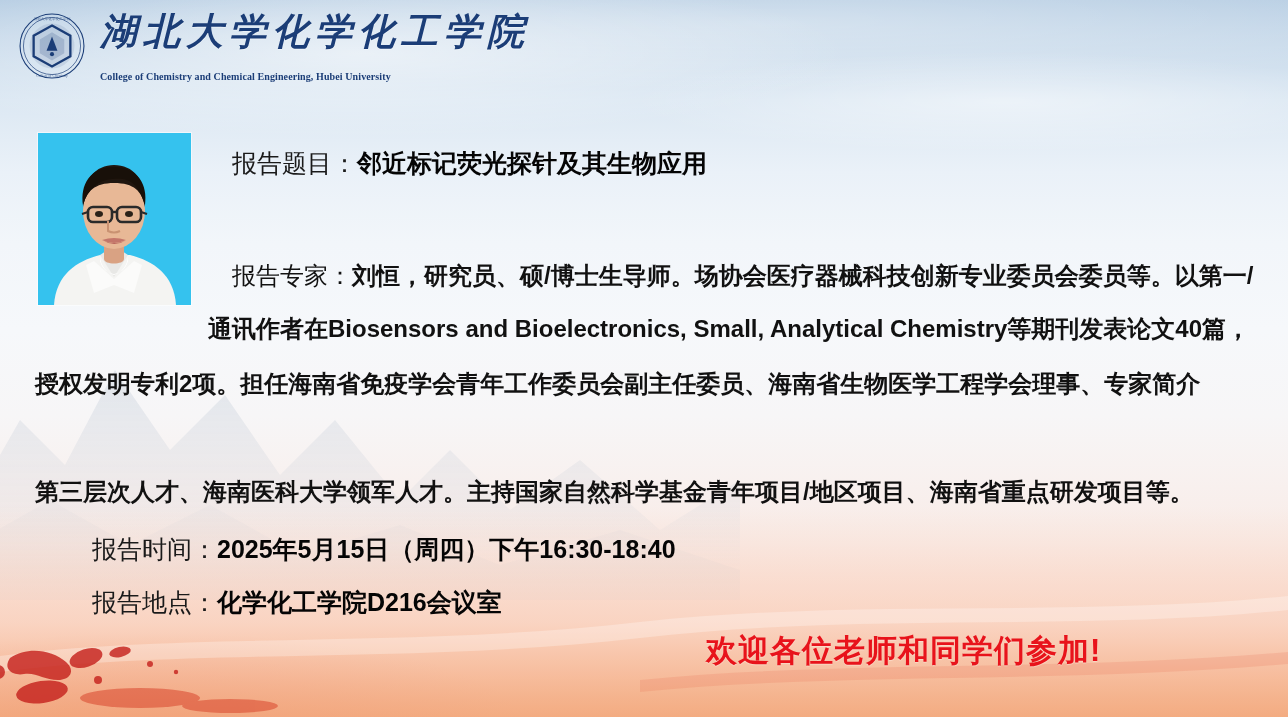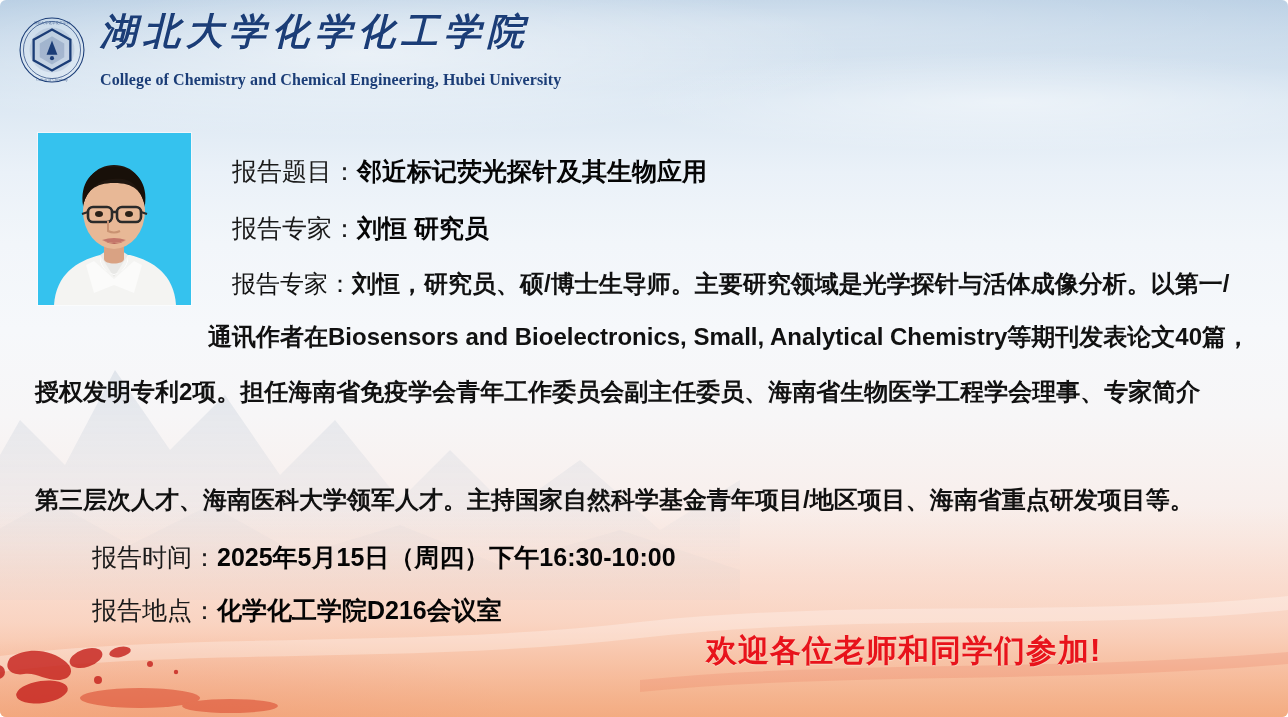--- a/index.html
+++ b/index.html
@@ -37,21 +37,20 @@
         #eaf1f8 24%,
         #f2f6fa 34%,
         #f6f8fb 46%,
         #f7f6f7 58%,
         #f8f0ee 68%,
         #f9ebe6 76%,
         #fae3da 83%,
         #fbd9c9 89%,
         #f9cbb2 94%,
         #f4b78f 100%);
-    border-radius: 6px;
   }
 
   
   .sky-haze {
     position: absolute;
     left: 0; top: 0;
     width: 100%; height: 300px;
     background:
       radial-gradient(ellipse 700px 120px at 28% 18%, rgba(255,255,255,0.55), rgba(255,255,255,0) 70%),
       radial-gradient(ellipse 520px 70px at 78% 34%, rgba(255,255,255,0.45), rgba(255,255,255,0) 72%),
@@ -108,21 +107,21 @@
     font-weight: bold;
     font-style: italic;
     letter-spacing: 6px;
     color: #1b3d77;
     line-height: 1.06;
     white-space: nowrap;
     text-shadow: 0 1px 0 rgba(255,255,255,0.4);
   }
   .logo-en {
     font-family: "Liberation Serif", "DejaVu Serif", serif;
-    font-size: 16px;
+    font-size: 10px;
     font-weight: bold;
     color: #1b3d77;
     letter-spacing: 0.1px;
     margin-top: 20px;
     white-space: nowrap;
   }
 
   
   .portrait {
     position: absolute;
@@ -130,21 +129,21 @@
     width: 153px; height: 172px;
     background: #35c2ee;
     overflow: hidden;
     box-shadow: 0 0 0 1px rgba(255,255,255,0.5);
   }
   .portrait svg { display: block; }
 
   
   .info-lines {
     position: absolute;
-    left: 0; top: 16px;
+    left: 0; top: 8px;
     width: 1288px; height: 508px;
     pointer-events: none;
   }
   .line {
     position: absolute;
     white-space: nowrap;
     color: #111111;
     font-family: "Liberation Sans", "DejaVu Sans", sans-serif;
     pointer-events: auto;
   }
@@ -268,34 +267,31 @@
       <path d="M56,128 L76,146 L96,128 L104,132 L96,160 L76,152 L56,160 L48,132 Z" fill="#fbfbfa"></path>
     </svg>
   </div>
 
   <div class="info-lines">
 
     <div class="line l-title">
       <span class="lbl">报告题目：</span><span class="val">邻近标记荧光探针及其生物应用</span>
     </div>
 
-    <div class="line l-speaker">
-      <span class="lbl">报告专家：</span><span class="val">刘恒 研究员</span>
-    </div>
 
     <div class="line l-bio1">
-      <span class="bio-lbl">报告专家：</span><span class="bio-val">刘恒，研究员、硕/博士生导师。主要研究领域是光学探针与活体成像分析。以第一/</span>
+      <span class="bio-lbl">报告专家：</span><span class="bio-val">刘恒，研究员、硕/博士生导师。场协会医疗器械科技创新专业委员会委员等。以第一/</span>
     </div>
 
     <div class="line l-bio2 bio-val">通讯作者在Biosensors and Bioelectronics, Small, Analytical Chemistry等期刊发表论文40篇，</div>
     <div class="line l-bio3 bio-val">授权发明专利2项。担任海南省免疫学会青年工作委员会副主任委员、海南省生物医学工程学会理事、专家简介</div>
     <div class="line l-bio5 bio-val">第三层次人才、海南医科大学领军人才。主持国家自然科学基金青年项目/地区项目、海南省重点研发项目等。</div>
 
     <div class="line l-time">
-      <span class="lbl">报告时间：</span><span class="val">2025年5月15日（周四）下午16:30-10:00</span>
+      <span class="lbl">报告时间：</span><span class="val">2025年5月15日（周四）下午16:30-18:40</span>
     </div>
 
     <div class="line l-place">
       <span class="lbl">报告地点：</span><span class="val">化学化工学院D216会议室</span>
     </div>
 
   </div>
 
   <div class="welcome">欢迎各位老师和同学们参加!</div>
 

